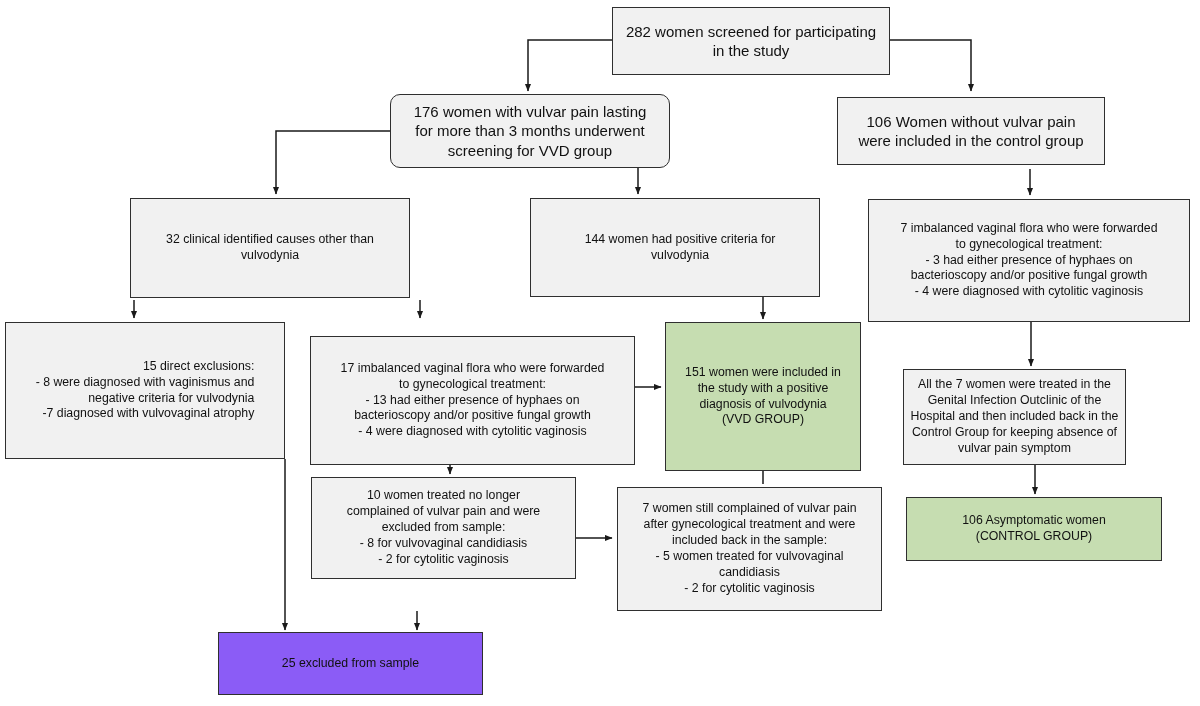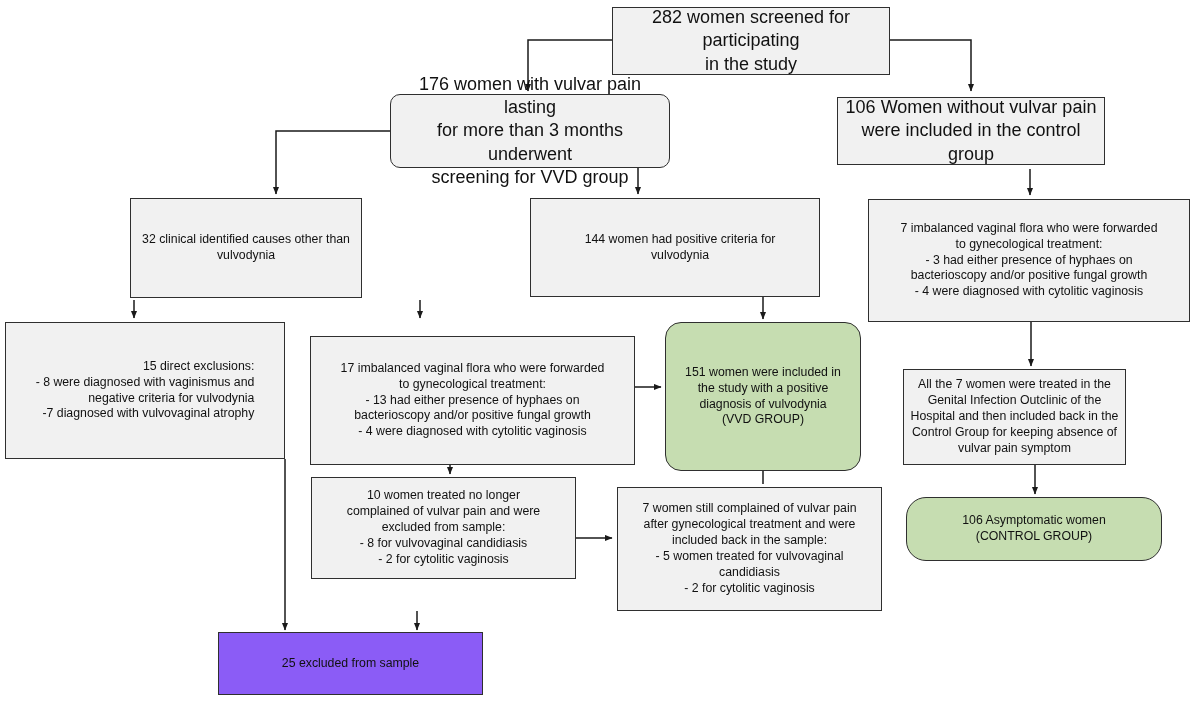--- a/index.html
+++ b/index.html
@@ -33,21 +33,21 @@
     text-align: center;
     color: #111111;
     line-height: 1.30;
     padding: 3px 6px;
     white-space: pre-line;
     z-index: 2;
   }
   .n-gray  { background: #f1f1f1; }
   .n-green { background: #c6ddb1; }
   .n-peach { background: #8b5cf6; }
-  .fs13 { font-size: 18px; }
+  .fs13 { font-size: 15px; }
   .fs125 { font-size: 12.3px; }
 </style>
 </head>
 <body>
 
 <div id="canvas">
 
   <svg id="wires" viewBox="0 0 1200 706" xmlns="http://www.w3.org/2000/svg">
     <defs>
       <marker id="ah" markerWidth="9" markerHeight="9" refX="7.4" refY="3.2" orient="auto" markerUnits="userSpaceOnUse">
@@ -93,21 +93,21 @@
   <div class="node n-gray fs13" style="left:612px; top:7px; width:278px; height:68px;">282 women  screened for participating
 in the study</div>
 
   <div class="node n-gray fs13" style="left:390px; top:94px; width:280px; height:74px;border-radius:10px;">176 women with vulvar pain lasting
 for more than 3 months underwent
 screening for VVD group</div>
 
   <div class="node n-gray fs13" style="left:837px; top:97px; width:268px; height:68px;">106  Women  without  vulvar pain
 were included in the control group</div>
 
-  <div class="node n-gray fs125" style="left:130px; top:198px; width:232px; height:100px;">32 clinical identified causes other than
+  <div class="node n-gray fs125" style="left:130px; top:198px; width:280px; height:100px;">32 clinical identified causes other than
 vulvodynia</div>
 
   <div class="node n-gray fs125" style="left:530px; top:198px; width:290px; height:99px;padding-left:16px;">144  women had positive criteria for
 vulvodynia</div>
 
   <div class="node n-gray fs125" style="left:868px; top:199px; width:322px; height:123px;">7 imbalanced vaginal flora who were forwarded
 to gynecological treatment:
 - 3  had either presence of hyphaes on
 bacterioscopy and/or positive fungal growth
 - 4 were diagnosed with cytolitic vaginosis</div>
@@ -116,21 +116,21 @@
 - 8 were diagnosed with vaginismus and
 negative criteria for vulvodynia
 -7 diagnosed with vulvovaginal atrophy</div>
 
   <div class="node n-gray fs125" style="left:310px; top:322px; width:325px; height:129px;margin-top:14px;">17 imbalanced vaginal flora who were forwarded
 to gynecological treatment:
 - 13 had either presence of hyphaes on
 bacterioscopy and/or positive fungal growth
 - 4 were diagnosed with cytolitic vaginosis</div>
 
-  <div class="node n-green fs125" style="left:665px; top:322px; width:196px; height:149px;border-radius:16px;">151  women were included in
+  <div class="node n-green fs125" style="left:665px; top:322px; width:196px; height:149px;">151  women were included in
 the study with a positive
 diagnosis of vulvodynia
 (VVD GROUP)</div>
 
   <div class="node n-gray fs125" style="left:903px; top:369px; width:223px; height:96px;">All the 7 women were treated in the
 Genital Infection Outclinic of the
 Hospital and then included back in the
 Control Group for keeping absence of
 vulvar pain symptom</div>
 
@@ -140,18 +140,18 @@
 - 8 for vulvovaginal candidiasis
 - 2 for cytolitic vaginosis</div>
 
   <div class="node n-gray fs125" style="left:617px; top:487px; width:265px; height:124px;">7 women still complained of vulvar pain
 after gynecological treatment and were
 included back in the sample:
 - 5 women treated for vulvovaginal
 candidiasis
 - 2 for cytolitic vaginosis</div>
 
-  <div class="node n-green fs125" style="left:906px; top:497px; width:256px; height:64px;border-radius:20px;">106 Asymptomatic women
+  <div class="node n-green fs125" style="left:906px; top:497px; width:256px; height:64px;">106 Asymptomatic women
 (CONTROL GROUP)</div>
 
   <div class="node n-peach fs125" style="left:218px; top:632px; width:265px; height:63px;">25 excluded from sample</div>
 
 </div>
 
 </body></html>

